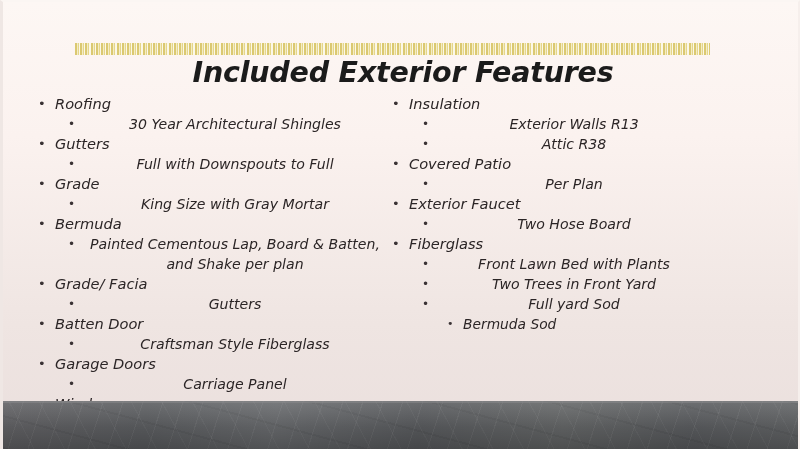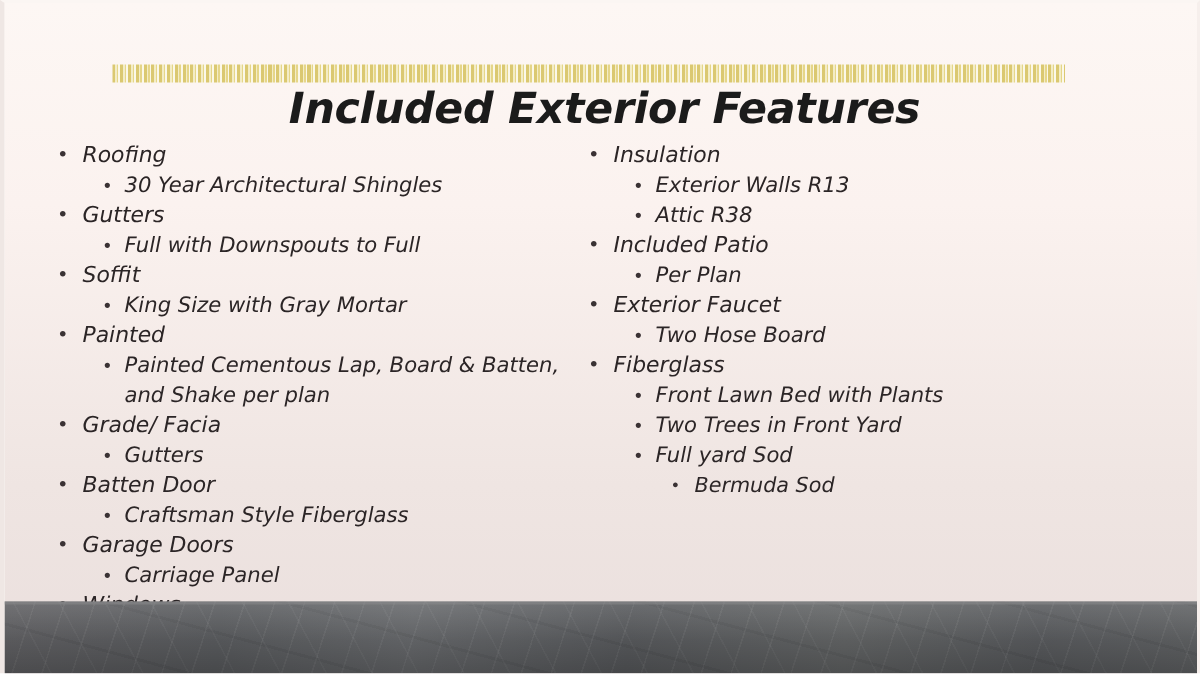--- a/index.html
+++ b/index.html
@@ -98,21 +98,21 @@
   }
 
   
   li.l1 { font-size: 14.6px; line-height: 20px; }
   li.l1 > .row > .bullet { font-size: 13px; line-height: 20px; left: 11px; }
   li.l1 > .row > .txt { padding-left: 28px; }
 
   
   li.l2 { font-size: 14.1px; line-height: 20px; }
   li.l2 > .row > .bullet { font-size: 12px; line-height: 20px; left: 41px; }
-  li.l2 > .row > .txt { padding-left: 56px; }
+  li.l2 > .row > .txt { padding-left: 56px; text-align: center; }
 
   
   li.l3 { font-size: 13.8px; line-height: 20px; }
   li.l3 > .row > .bullet { font-size: 11px; line-height: 20px; left: 66px; }
   li.l3 > .row > .txt { padding-left: 82px; }
 
   
   #photo-band {
     position: absolute;
     left: 0;
@@ -168,33 +168,33 @@
           </li>
           <li class="item l2">
             <span class="row">
               <span class="bullet">•</span>
               <span class="txt">Full with Downspouts to Full</span>
             </span>
           </li>
           <li class="item l1">
             <span class="row">
               <span class="bullet">•</span>
-              <span class="txt">Soffit</span>
+              <span class="txt">Grade</span>
             </span>
           </li>
           <li class="item l2">
             <span class="row">
               <span class="bullet">•</span>
               <span class="txt">King Size with Gray Mortar</span>
             </span>
           </li>
           <li class="item l1">
             <span class="row">
               <span class="bullet">•</span>
-              <span class="txt">Painted</span>
+              <span class="txt">Bermuda</span>
             </span>
           </li>
           <li class="item l2">
             <span class="row">
               <span class="bullet">•</span>
               <span class="txt">Painted Cementous Lap, Board &amp; Batten, and Shake per plan</span>
             </span>
           </li>
           <li class="item l1">
             <span class="row">
@@ -268,21 +268,21 @@
           </li>
           <li class="item l2">
             <span class="row">
               <span class="bullet">•</span>
               <span class="txt">Attic R38</span>
             </span>
           </li>
           <li class="item l1">
             <span class="row">
               <span class="bullet">•</span>
-              <span class="txt">Included Patio</span>
+              <span class="txt">Covered Patio</span>
             </span>
           </li>
           <li class="item l2">
             <span class="row">
               <span class="bullet">•</span>
               <span class="txt">Per Plan</span>
             </span>
           </li>
           <li class="item l1">
             <span class="row">

